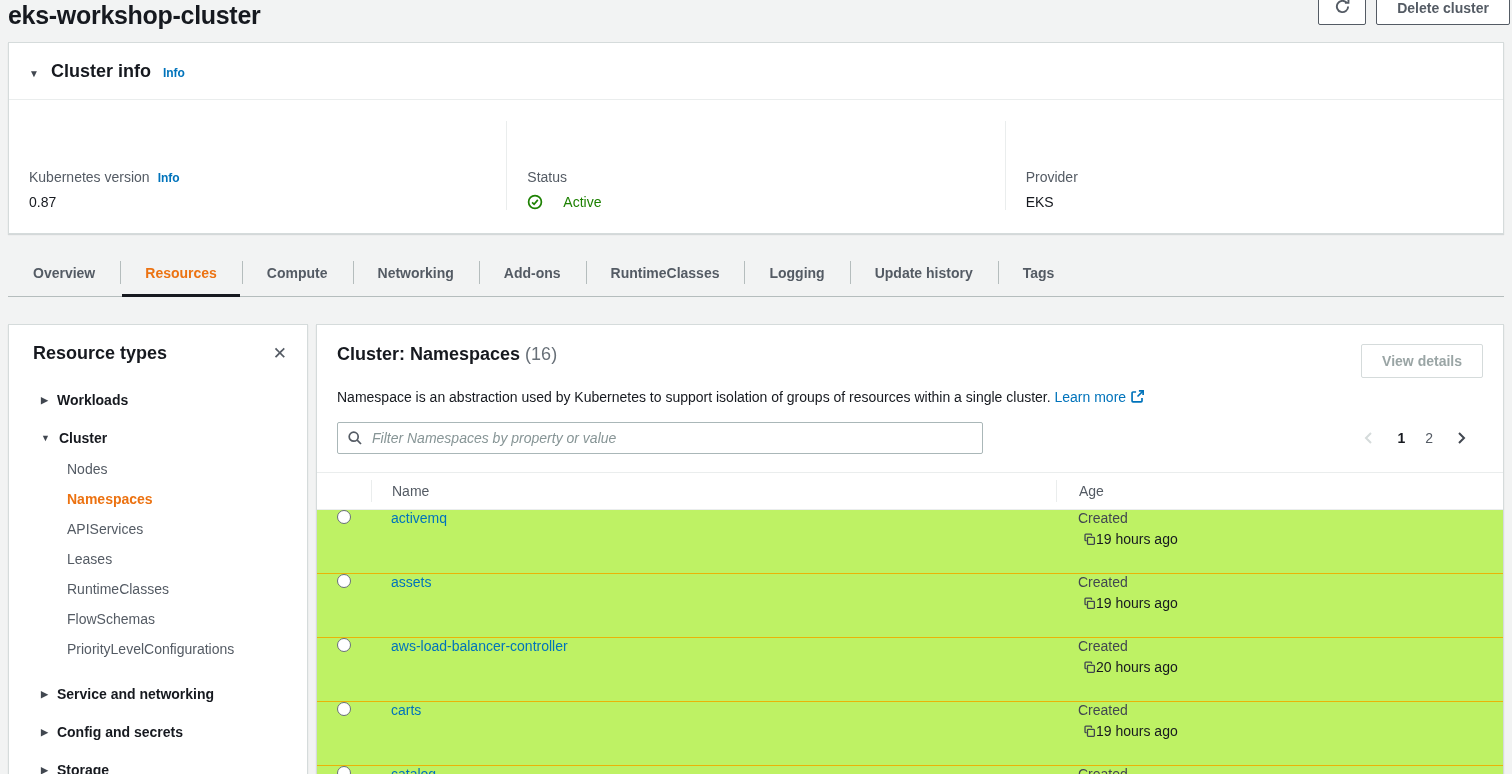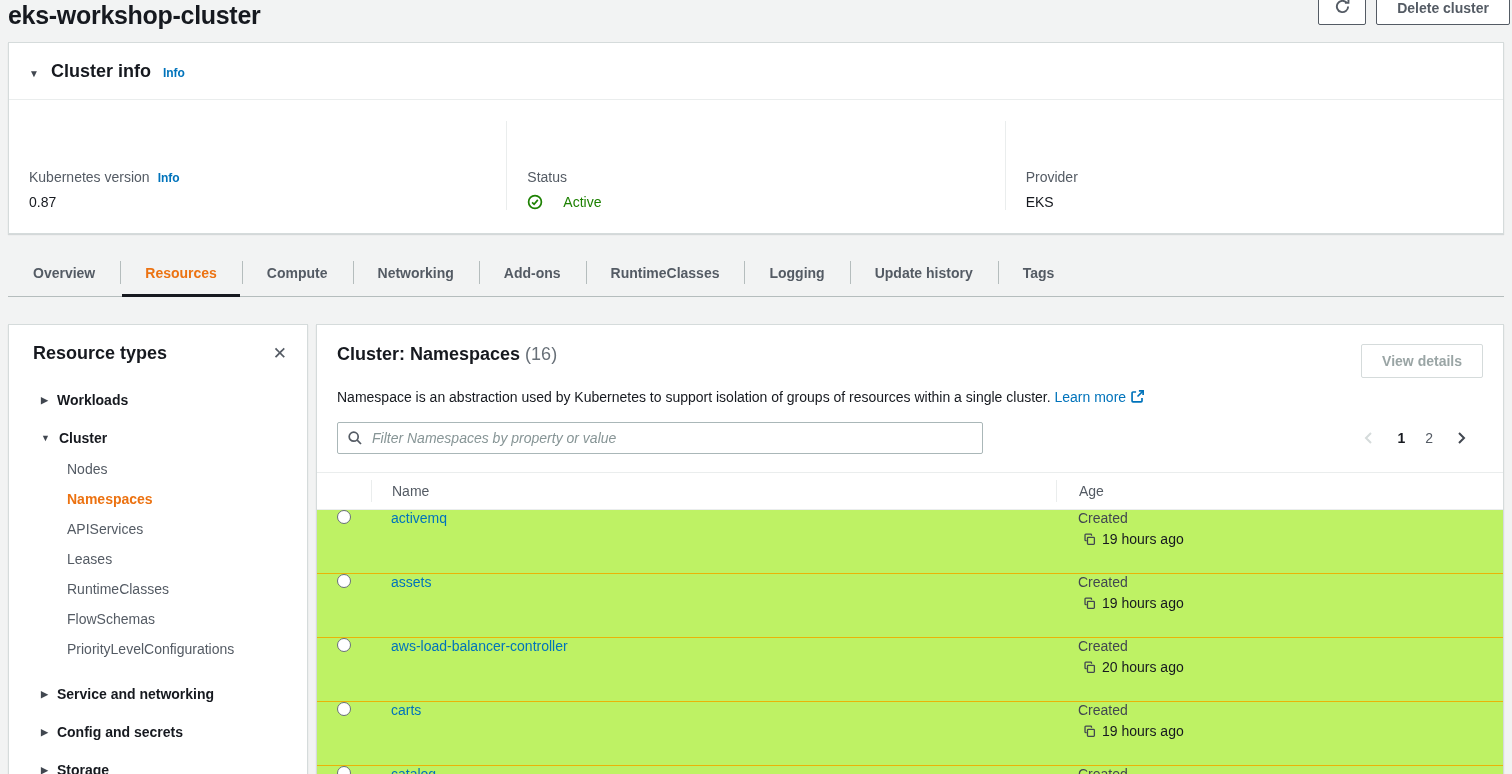--- a/index.html
+++ b/index.html
@@ -97,21 +97,21 @@
   .thead { display:flex; align-items:center; height:38px; border-top:1px solid #eaeded; border-bottom:1px solid #eaeded; font-weight:400; color:#545b64; }
   .col-sel { width:54px; flex:none; }
   .col-name { flex:1; padding-left:20px; border-left:1px solid #eaeded; line-height:22px; }
   .col-age { width:447px; flex:none; padding-left:22px; border-left:1px solid #eaeded; line-height:22px; }
   .trow { display:flex; align-items:flex-start; height:64px; border-bottom:1px solid #eab308; background:#bef264; }
   .cell-sel { width:54px; flex:none; display:flex; justify-content:center; }
   .radio { width:14px; height:14px; border:1px solid #687078; border-radius:50%; background:#fff; cursor:pointer; }
   .cell-name { flex:1; padding-left:20px; }
   .cell-age { width:447px; flex:none; padding-left:22px; }
   .age-created { color:#414750; }
-  .age-line2 { display:flex; align-items:center; gap:6px; margin-top:5px; padding-left:5px; color:#16191f; }
+  .age-line2 { display:flex; align-items:center; margin-top:5px; padding-left:5px; color:#16191f; }
   .copy-icon { cursor:pointer; display:flex; }
 </style>
 </head>
 <body>
 
 <div class="top-header">
   <div class="page-title">eks-workshop-cluster</div>
   <div class="header-actions">
     <button class="btn btn-icon">
       <span>

